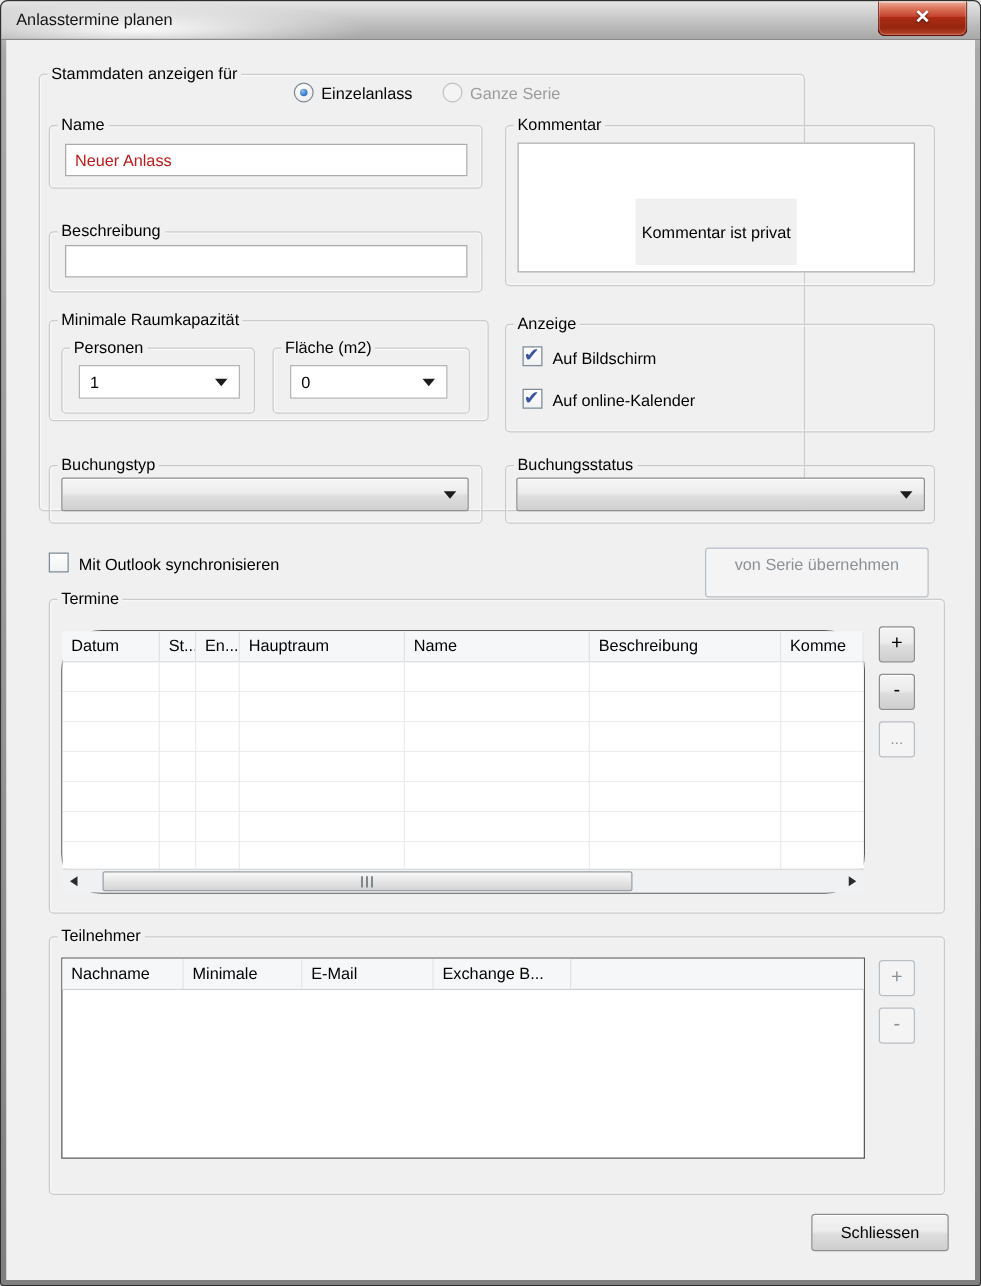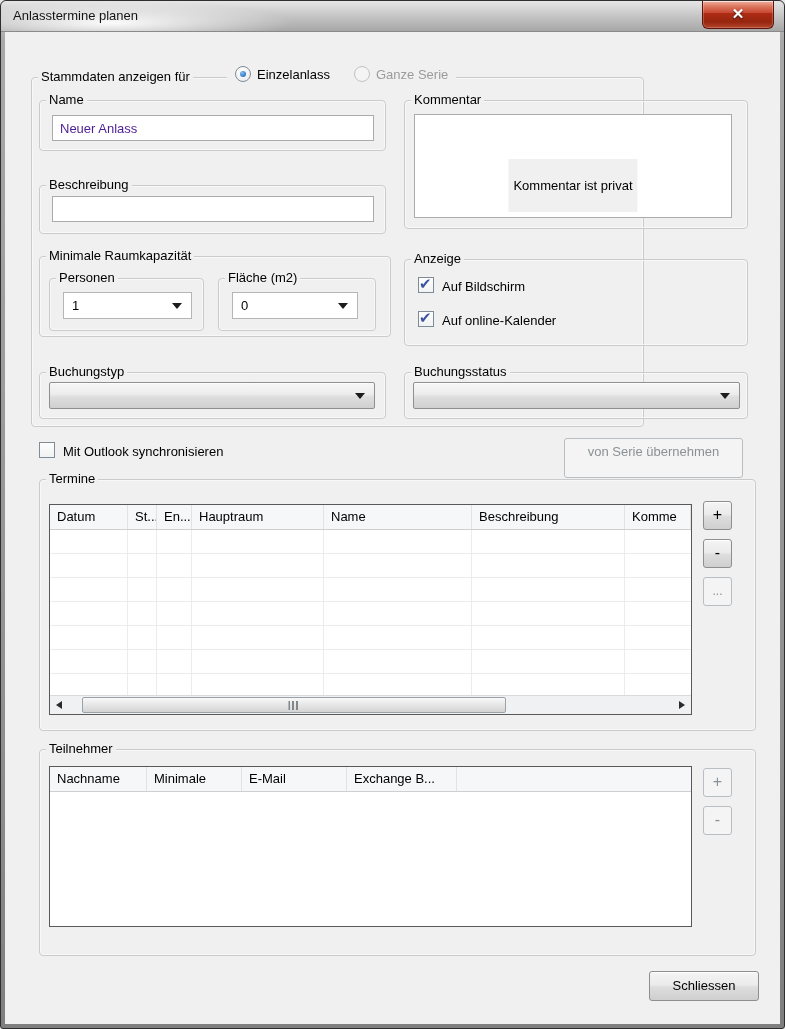--- a/index.html
+++ b/index.html
@@ -24,21 +24,21 @@
     position:absolute;top:0;right:10px;width:72px;height:28px;
     border:1px solid #5e130a;border-top:none;border-radius:0 0 6px 6px;
     background:linear-gradient(180deg,#efb0a0 0%,#da7259 22%,#c64531 45%,#ae2b14 46%,#96260f 78%,#b5452a 100%);
     box-shadow:inset 0 1px 0 rgba(255,255,255,.55), inset 0 0 0 1px rgba(255,255,255,.22);
     color:#fff;text-align:center;font-weight:bold;font-size:15px;line-height:26px;
     text-shadow:0 1px 2px rgba(0,0,0,.65);cursor:pointer;
   }
   .content{position:absolute;left:4px;top:31px;right:4px;bottom:4px;background:#f0f0f0;}
   .grp{position:absolute;border:1px solid #cbcbcb;border-radius:4px;box-shadow:inset 0 0 0 1px rgba(255,255,255,.55);}
   .grp-label{position:absolute;top:-9px;left:6px;background:#f0f0f0;padding:0 3px;line-height:16px;white-space:nowrap;}
-  .txt{position:absolute;background:#fff;border:1px solid #ababab;padding:0 7px;font:13px "Liberation Sans",sans-serif;line-height:24px;color:#4c1d95;outline:none;}
+  .txt{position:absolute;background:#fff;border:1px solid #ababab;padding:0 7px;font:13px "Liberation Sans",sans-serif;line-height:24px;color:#b91c1c;outline:none;}
   .area{position:absolute;background:#fff;border:1px solid #ababab;}
   .overlay-lbl{position:absolute;left:50%;top:44px;transform:translateX(-50%);background:#f0f0f0;padding:19px 5px;white-space:nowrap;}
   .combo{position:absolute;border:1px solid #b5b5b5;background:#fff;cursor:pointer;}
   .combo .val{position:absolute;left:8px;top:0;line-height:25px;}
   .combo .arr,.combo-g .arr{position:absolute;right:9px;top:10px;width:0;height:0;border-left:5px solid transparent;border-right:5px solid transparent;border-top:6px solid #1c1c1c;}
   .combo-g{position:absolute;border:1px solid #8f8f8f;border-radius:2px;cursor:pointer;
     background:linear-gradient(180deg,#f7f7f7,#ececec 45%,#dedede 55%,#d0d0d0);
     box-shadow:inset 0 1px 0 rgba(255,255,255,.8);}
   .cb{position:absolute;width:16px;height:16px;border:1px solid #7f8b96;background:linear-gradient(180deg,#fefefe,#f1f2f3);cursor:pointer;}
   .cb .mark{position:absolute;left:0px;top:-3px;font-size:15px;color:#3a53a0;}
@@ -76,21 +76,21 @@
 
   <div class="titlebar">
     <div class="title">Anlasstermine planen</div>
     <div class="close-btn">
       <span>✕</span>
     </div>
   </div>
 
   <div class="content"></div>
 
-  <div class="grp" style="left:30px;top:76px;width:613px;height:350px;">
+  <div class="grp" style="left:30px;top:58px;width:613px;height:350px;">
     <span class="grp-label">Stammdaten anzeigen für</span>
   </div>
   <div class="radio-row">
     <div class="radio-item">
       <span class="radio">
           <span class="dot" style="visibility: visible;"></span>
         </span>
       <span>Einzelanlass</span>
     </div>
     <div class="radio-item">
@@ -163,21 +163,21 @@
     
   </span>
   <span style="position:absolute;left:62px;top:443px;">Mit Outlook synchronisieren</span>
   <div class="btn disabled" style="left:563px;top:437px;width:179px;height:40px;line-height:26px;">
     <span>von Serie übernehmen</span>
   </div>
 
   <div class="grp" style="left:38px;top:478px;width:717px;height:252px;">
     <span class="grp-label">Termine</span>
   </div>
-  <div class="tbl" style="left:48px;top:503px;width:643px;height:211px;">
+  <div class="tbl" style="left:48px;top:503px;width:643px;height:211px;border-radius:32px;">
     <div class="tbl-head" id="termine-head">
         <div class="th" style="left: 0px; width: 78px;">Datum</div>
         <div class="th" style="left: 78px; width: 29px;">St...</div>
         <div class="th" style="left: 107px; width: 35px;">En...</div>
         <div class="th" style="left: 142px; width: 132px;">Hauptraum</div>
         <div class="th" style="left: 274px; width: 148px;">Name</div>
         <div class="th" style="left: 422px; width: 153px;">Beschreibung</div>
         <div class="th" style="left: 575px; width: 66px;">Komme</div>
       </div>
     <div class="grid" id="termine-grid" style="bottom:19px;">

